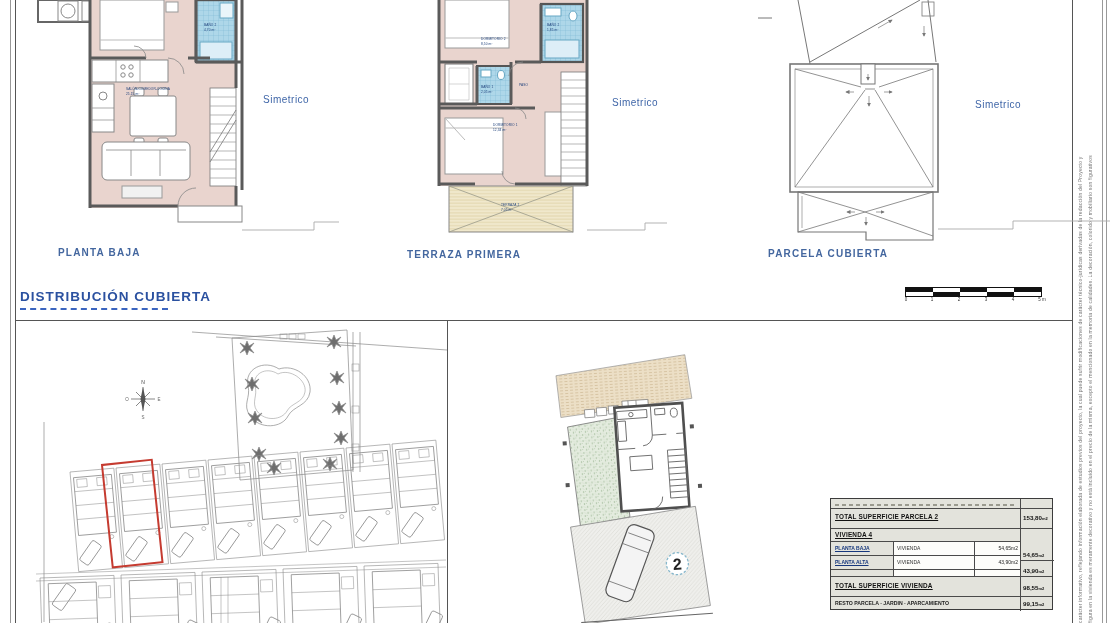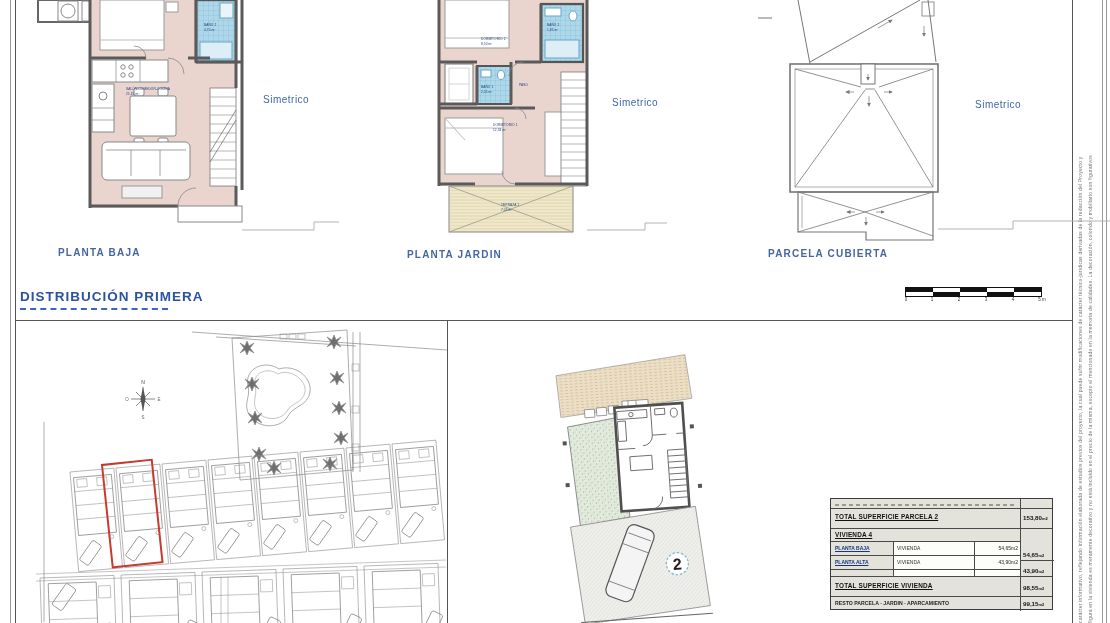--- a/index.html
+++ b/index.html
@@ -253,27 +253,27 @@
         <path d="M44,196 V228" stroke-width="0.6"></path>
         <path d="M97,212 H89" marker-end="url(#ah)" stroke-width="0.7"></path>
         <path d="M118,212 H126" marker-end="url(#ah)" stroke-width="0.7"></path>
         <path d="M108,217 V225" marker-end="url(#ah)" stroke-width="0.7"></path>
       </g>
       <path d="M180,229 H255 V221 H352" stroke="#aaa" stroke-width="0.9"></path>
     </g>
   </svg>
 
   <div class="planlbl" style="left:58px;top:247px;">PLANTA BAJA</div>
-  <div class="planlbl" style="left:407px;top:249px;">PLANTA JARDIN</div>
+  <div class="planlbl" style="left:407px;top:249px;">TERRAZA PRIMERA</div>
   <div class="planlbl" style="left:768px;top:248px;">PARCELA CUBIERTA</div>
   <div class="sim" style="left:263px;top:94px;">Simetrico</div>
   <div class="sim" style="left:612px;top:97px;">Simetrico</div>
   <div class="sim" style="left:975px;top:99px;">Simetrico</div>
 
-  <div class="heading">DISTRIBUCIÓN  PRIMERA</div>
+  <div class="heading">DISTRIBUCIÓN  CUBIERTA</div>
   <div class="heading-underline"></div>
 
   <div class="scalebar">
     <div class="sb-box">
       <div class="sb-seg" style="left:0;top:0;background:#111;"></div>
       <div class="sb-seg" style="left:54px;top:0;background:#111;"></div>
       <div class="sb-seg" style="left:108px;top:0;background:#111;"></div>
       <div class="sb-seg" style="left:27px;top:4px;background:#111;"></div>
       <div class="sb-seg" style="left:81px;top:4px;background:#111;"></div>
     </div>

